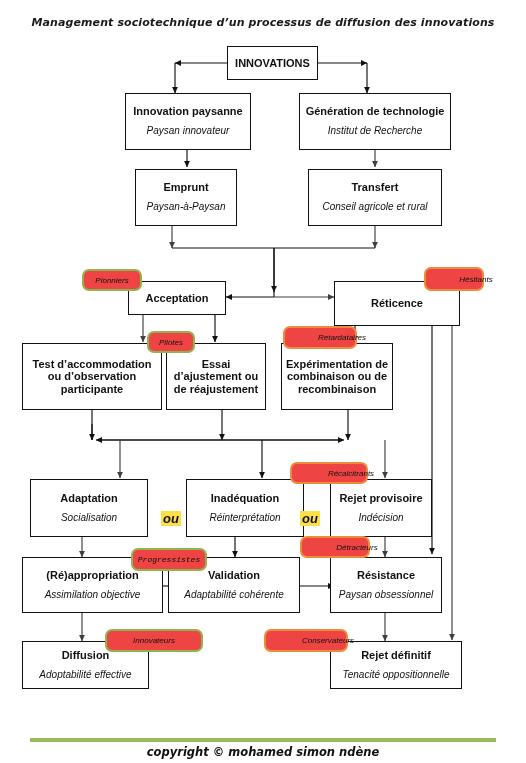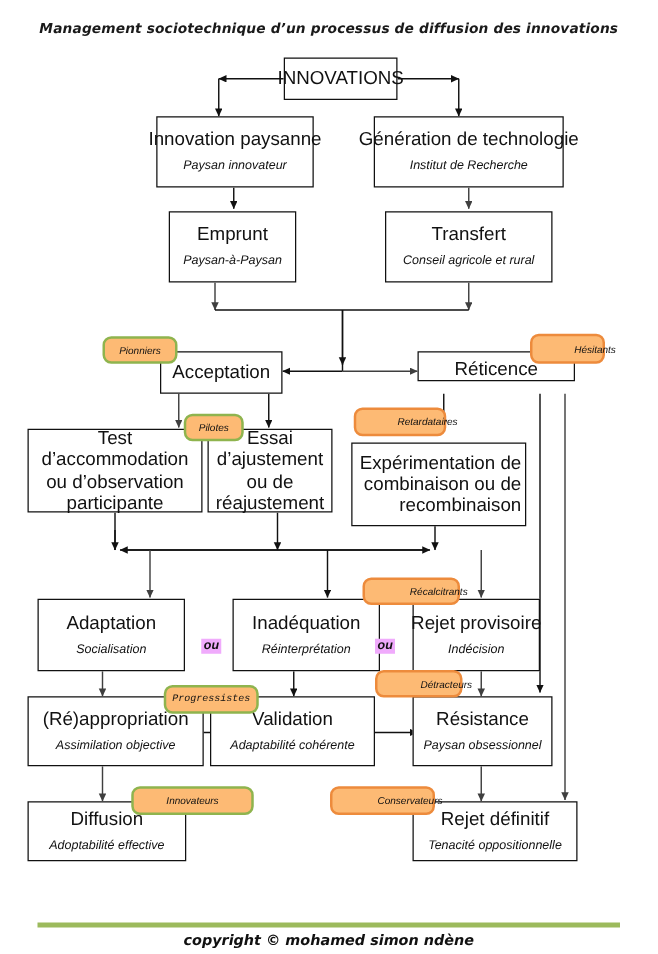--- a/index.html
+++ b/index.html
@@ -28,46 +28,46 @@
   }
 
   
   .box{
     position:absolute;box-sizing:border-box;
     border:1.1px solid #111;background:#fff;
     display:flex;flex-direction:column;align-items:center;justify-content:center;
     text-align:center;z-index:3;
   }
   .box .b-title{
-    font-size:15px;font-weight:normal;color:#111;line-height:1.15;
+    font-size:11px;font-weight:bold;color:#111;line-height:1.15;
     padding:0 3px;white-space:nowrap;
   }
   .box .b-title.wrap{white-space:normal;}
   .box .b-sub{
     font-size:10px;font-style:italic;color:#111;line-height:1.25;
     padding:0 3px;margin-top:7px;
   }
   .box.single .b-title{margin:0;}
 
   
   .tag{
     position:absolute;box-sizing:border-box;
-    border-radius:7px;background:#fdba74;
+    border-radius:7px;background:#ef4444;
     display:flex;align-items:center;justify-content:center;
     font-size:8px;font-style:italic;color:#111;
     padding:0 4px;white-space:nowrap;z-index:9;
     box-shadow:0 0 0 0 transparent;
   }
   .tag.green{border:2.2px solid #8FB44E;}
   .tag.orange{border:2.2px solid #ED8B3C;padding-left:48px;}
 
   
   .ou{
-    position:absolute;background:#f0abfc;color:#111;
-    font-size:10px;font-style:italic;font-weight:bold;
+    position:absolute;background:#fde047;color:#111;
+    font-size:13px;font-style:italic;font-weight:bold;
     padding:1px 2px;z-index:8;line-height:1;
   }
 
   svg{position:absolute;left:0;top:0;width:526px;height:763px;z-index:1;}
   svg .ln{stroke:#3f3f3f;stroke-width:1.15;fill:none;}
   svg .ln-b{stroke:#111;stroke-width:1.15;fill:none;}
 </style>
 </head>
 <body>
 
@@ -153,38 +153,38 @@
     <div class="b-sub">Paysan-à-Paysan</div>
   </div>
   <div class="box" style="left:308px;top:169px;width:134px;height:57px;">
     <div class="b-title">Transfert</div>
     <div class="b-sub">Conseil agricole et rural</div>
   </div>
 
   <div class="box single" style="left:128px;top:281px;width:98px;height:34px;">
     <div class="b-title">Acceptation</div>
   </div>
-  <div class="box single" style="left:334px;top:281px;width:126px;height:24px;justify-content:flex-end;">
+  <div class="box single" style="left:334px;top:281px;width:126px;height:45px;">
     <div class="b-title">Réticence</div>
   </div>
 
   <div class="tag green" style="left:82px;top:269px;width:60px;height:22px;">
     <span>Pionniers</span>
   </div>
   <div class="tag orange" style="left:424px;top:267px;width:60px;height:24px;">
     <span>Hésitants</span>
   </div>
 
   <div class="box single" style="left:22px;top:343px;width:140px;height:67px;">
     <div class="b-title wrap">Test d’accommodation ou d’observation participante</div>
   </div>
   <div class="box single" style="left:166px;top:343px;width:100px;height:67px;">
     <div class="b-title wrap">Essai d’ajustement  ou de réajustement</div>
   </div>
-  <div class="box single" style="left:281px;top:354px;width:140px;height:67px;text-align:right;">
+  <div class="box single" style="left:281px;top:343px;width:112px;height:67px;">
     <div class="b-title wrap">Expérimentation de combinaison ou de recombinaison</div>
   </div>
 
   <div class="tag green" style="left:147px;top:331px;width:48px;height:22px;">
     <span>Pilotes</span>
   </div>
   <div class="tag orange" style="left:283px;top:326px;width:74px;height:23px;">
     <span>Retardataires</span>
   </div>
 

